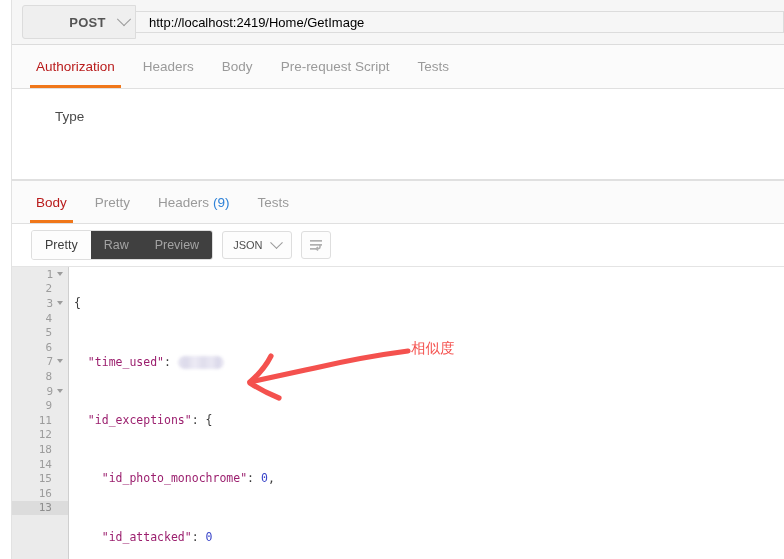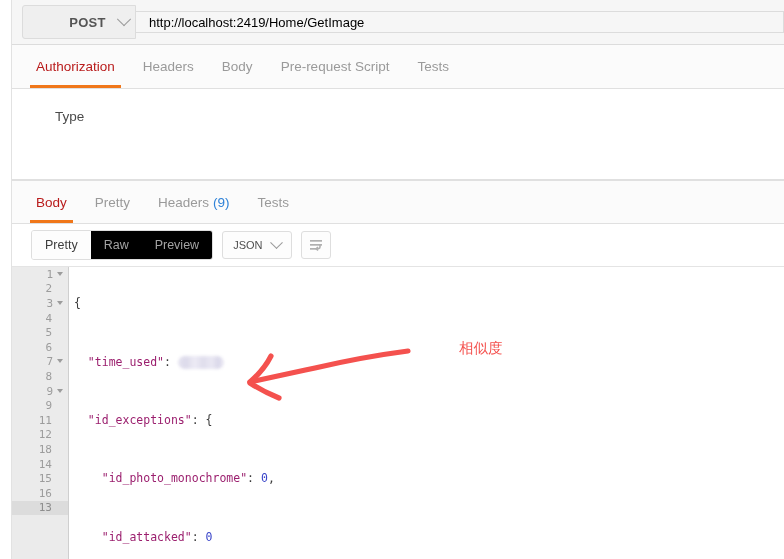--- a/index.html
+++ b/index.html
@@ -157,21 +157,21 @@
     border: 1px solid #dedede;
     border-radius: 3px;
     height: 28px;
     overflow: hidden;
   }
   .seg {
     display: flex; align-items: center;
     padding: 0 13px;
     font-size: 12.5px;
     color: #a3a3a3;
-    background: #000000;
+    background: #404040;
   }
   .seg.active { color: #3d3d3d; background: #fdfdfd; }
   .fmt-select {
     display: flex; align-items: center; gap: 10px;
     height: 28px;
     padding: 0 10px;
     border: 1px solid #dedede;
     border-radius: 3px;
     background: #fdfdfd;
     font-size: 11px; color: #4f4f4f;
@@ -254,21 +254,20 @@
     position: absolute; left: 0; top: 0;
     width: 784px; height: 559px;
     pointer-events: none;
   }
   .annot-text {
     position: absolute;
     left: 411px; top: 339px;
     font-family: Liberation Sans, sans-serif;
     font-size: 14.5px;
     color: #f4514e;
-    margin-left: 48px;
   }
 </style>
 </head>
 <body>
 
 <div class="left-rail"></div>
 
 <div class="request-area">
 
   <div class="url-row">

